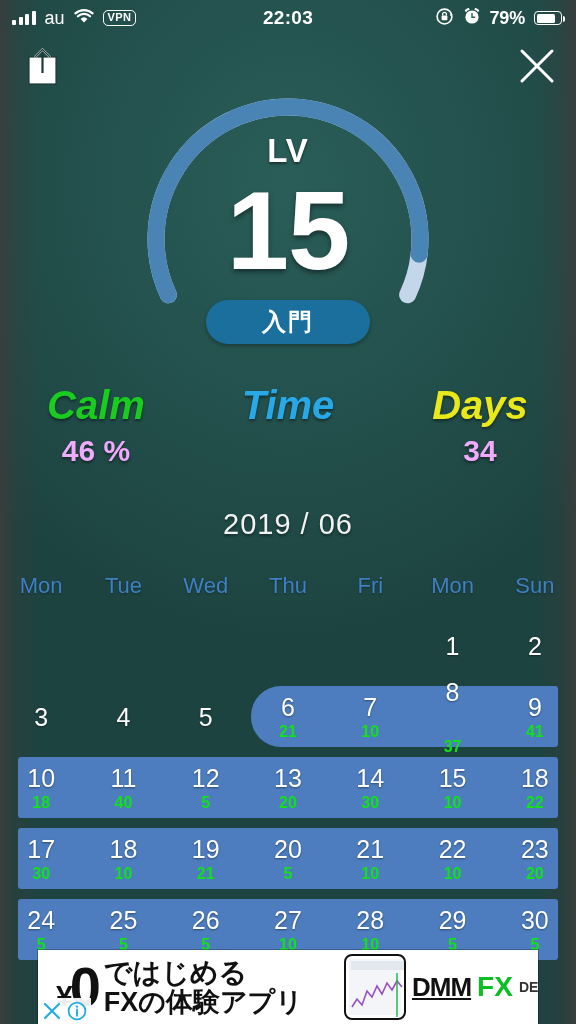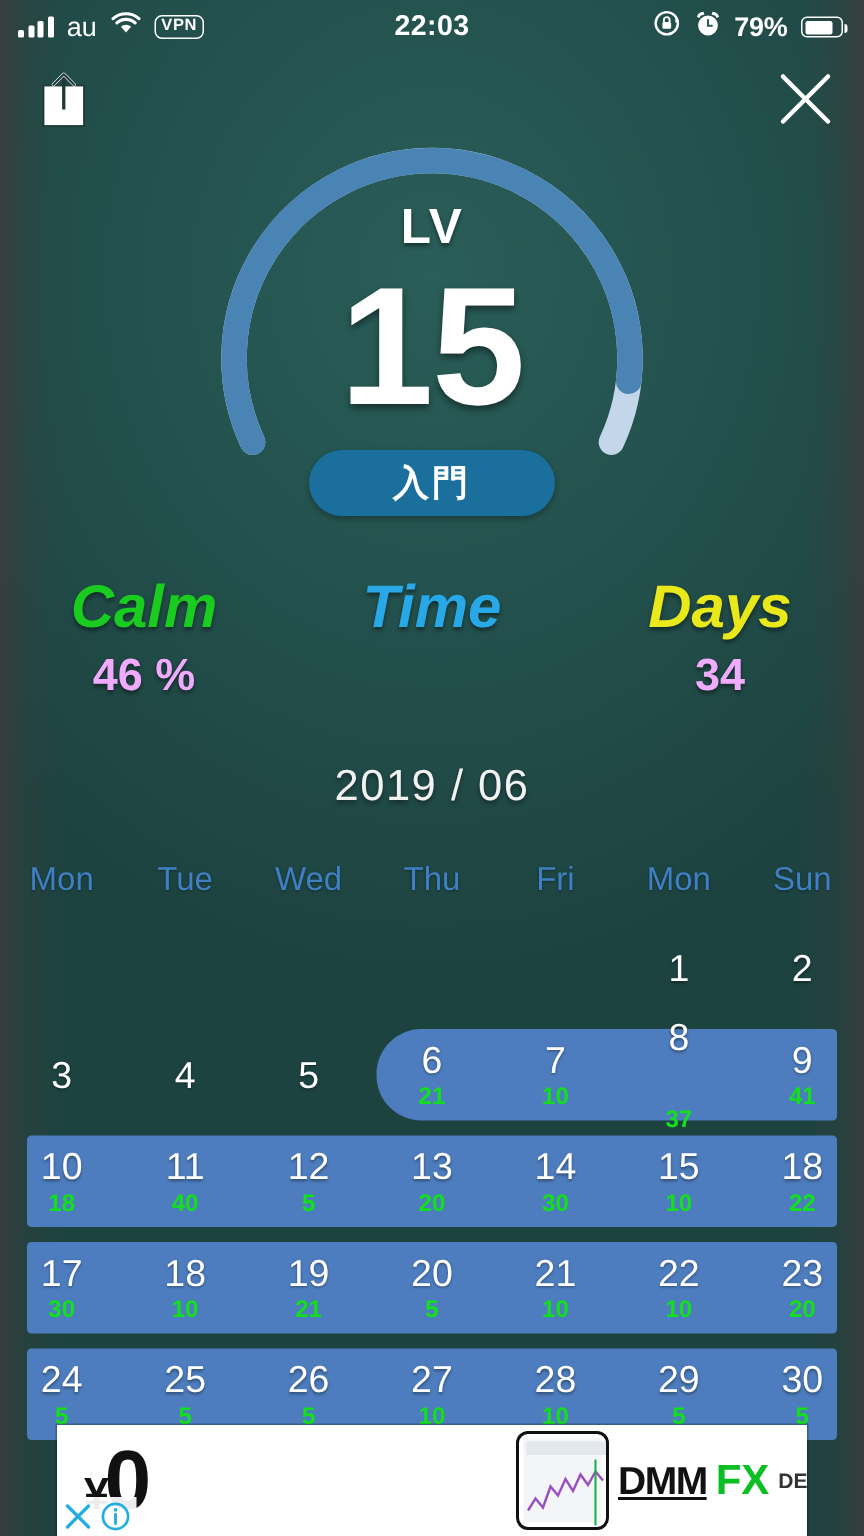--- a/index.html
+++ b/index.html
@@ -381,20 +381,24 @@
             <div class="cal-day">30</div>
             <div class="cal-min" style="color: rgb(18, 224, 27);">5</div>
           </div>
         </div>
       </div>
     </div>
 
   <div class="ad">
     <div class="ad-left">
       <div class="ad-yen"><small>¥</small><span>0</span></div>
+      <div class="ad-copy">
+        <div class="c1">ではじめる</div>
+        <div class="c2">FXの体験アプリ</div>
+      </div>
       <div class="ad-ctrls">
         <span>
           <svg width="22" height="22" viewBox="0 0 22 22">
               <path d="M4 4 L18 18 M18 4 L4 18" stroke="#22aee0" stroke-width="2.2" stroke-linecap="round"></path>
             </svg>
         </span>
         <span>
           <svg width="22" height="22" viewBox="0 0 22 22">
             <circle cx="11" cy="11" r="8.4" fill="none" stroke="#22aee0" stroke-width="1.8"></circle>
             <circle cx="11" cy="6.6" r="1.2" fill="#22aee0"></circle>

